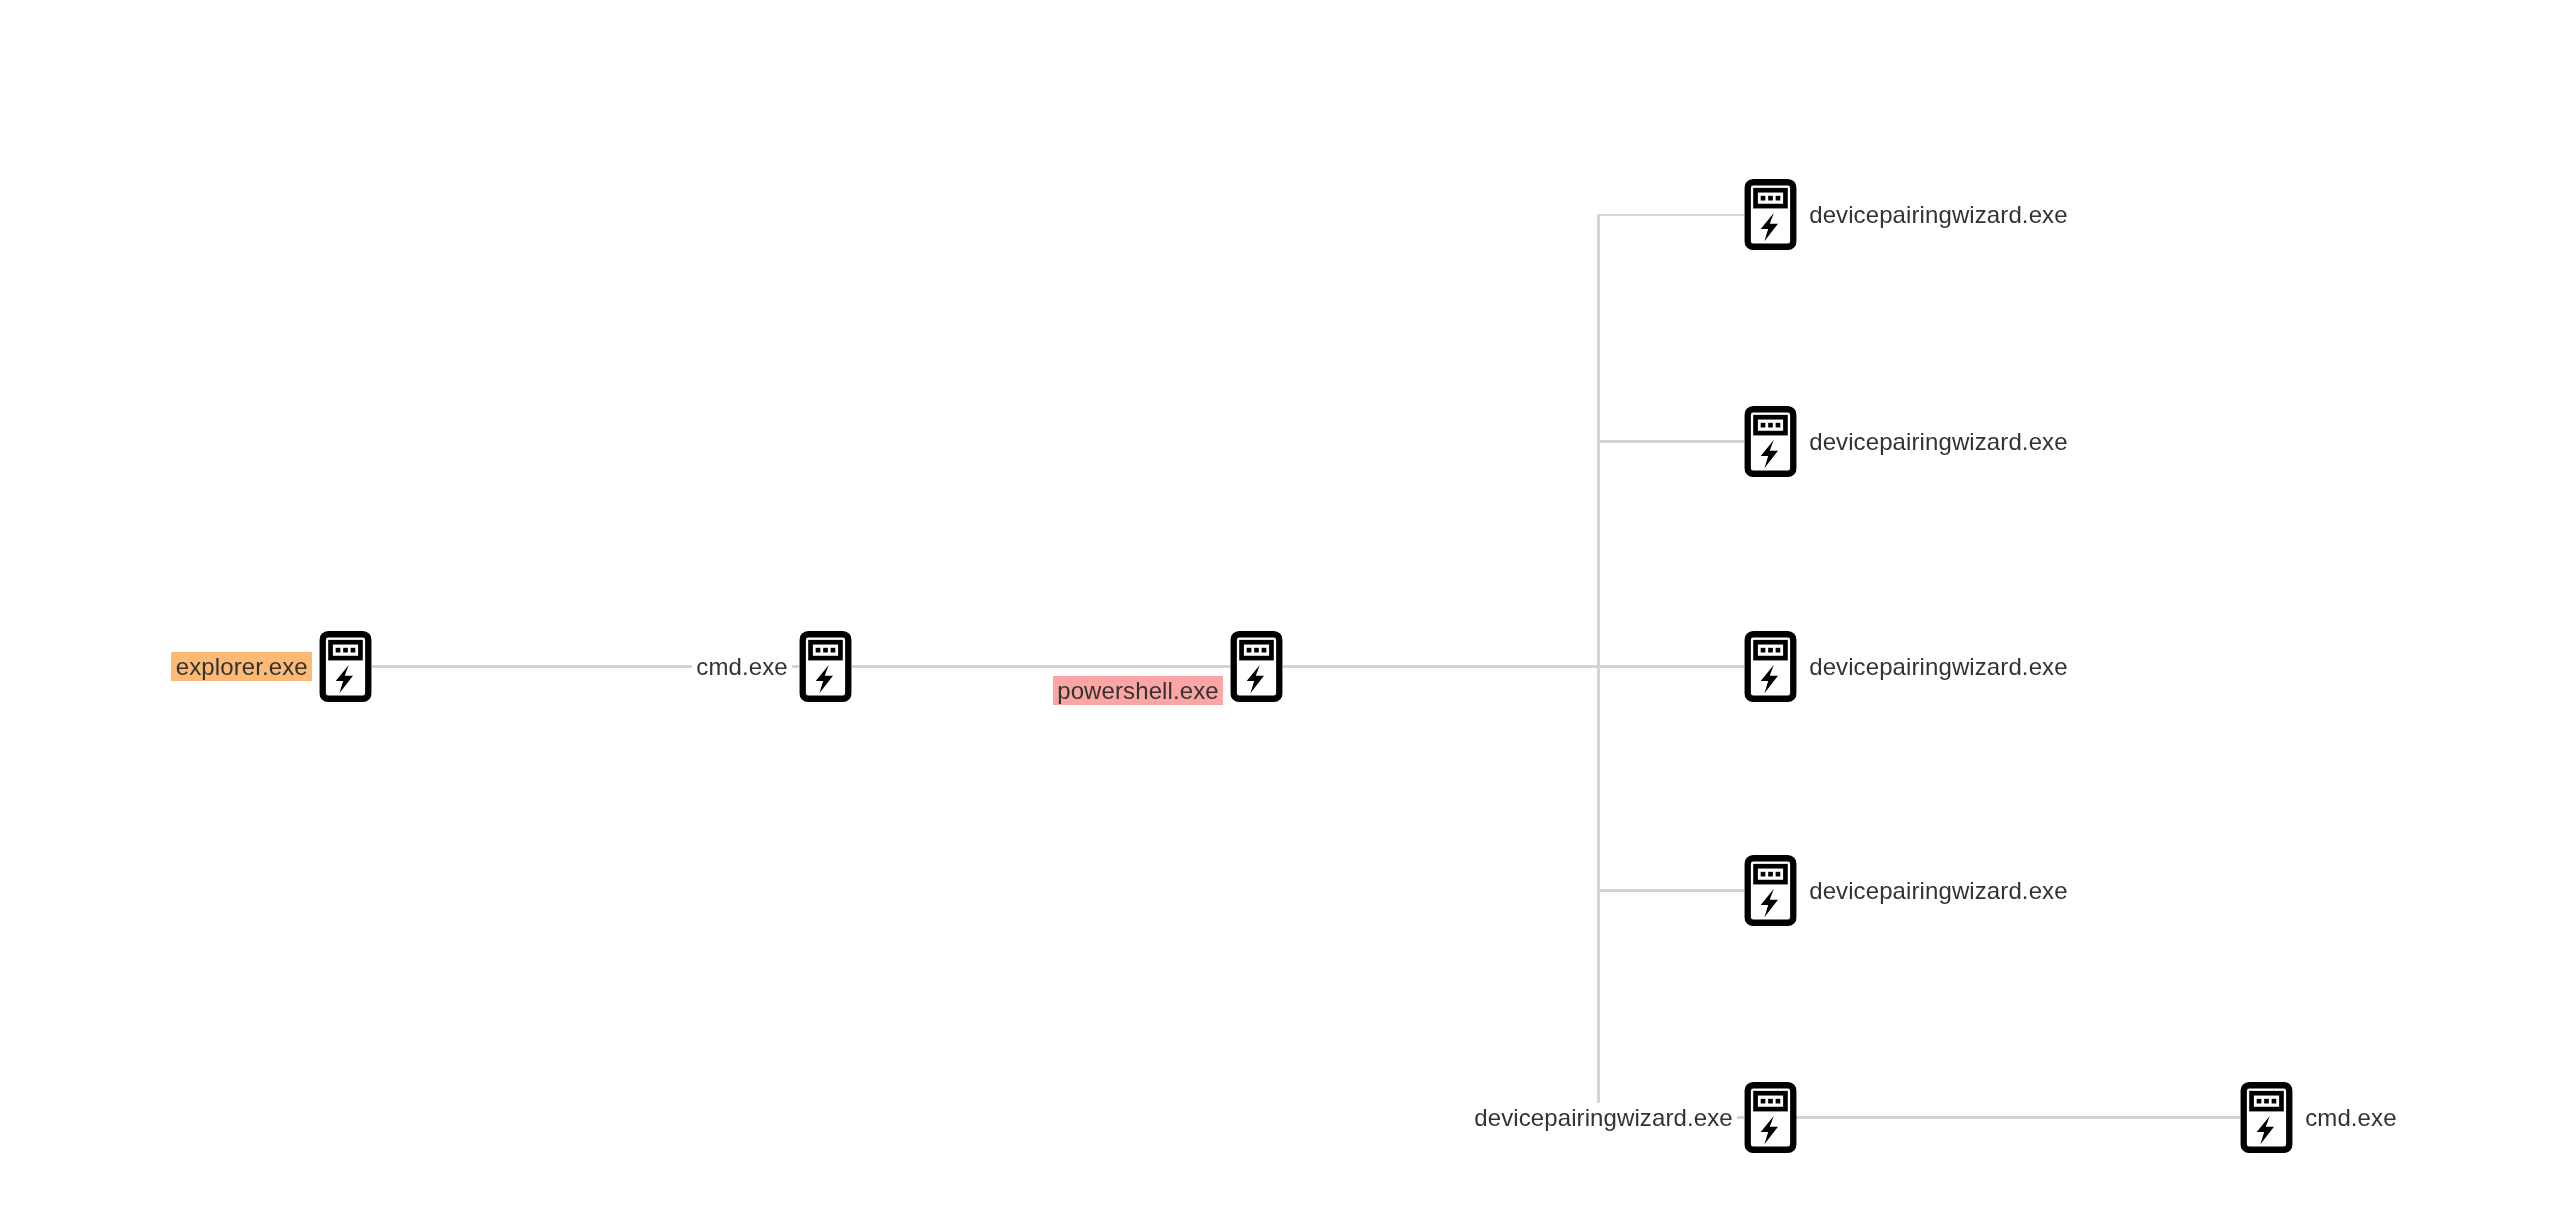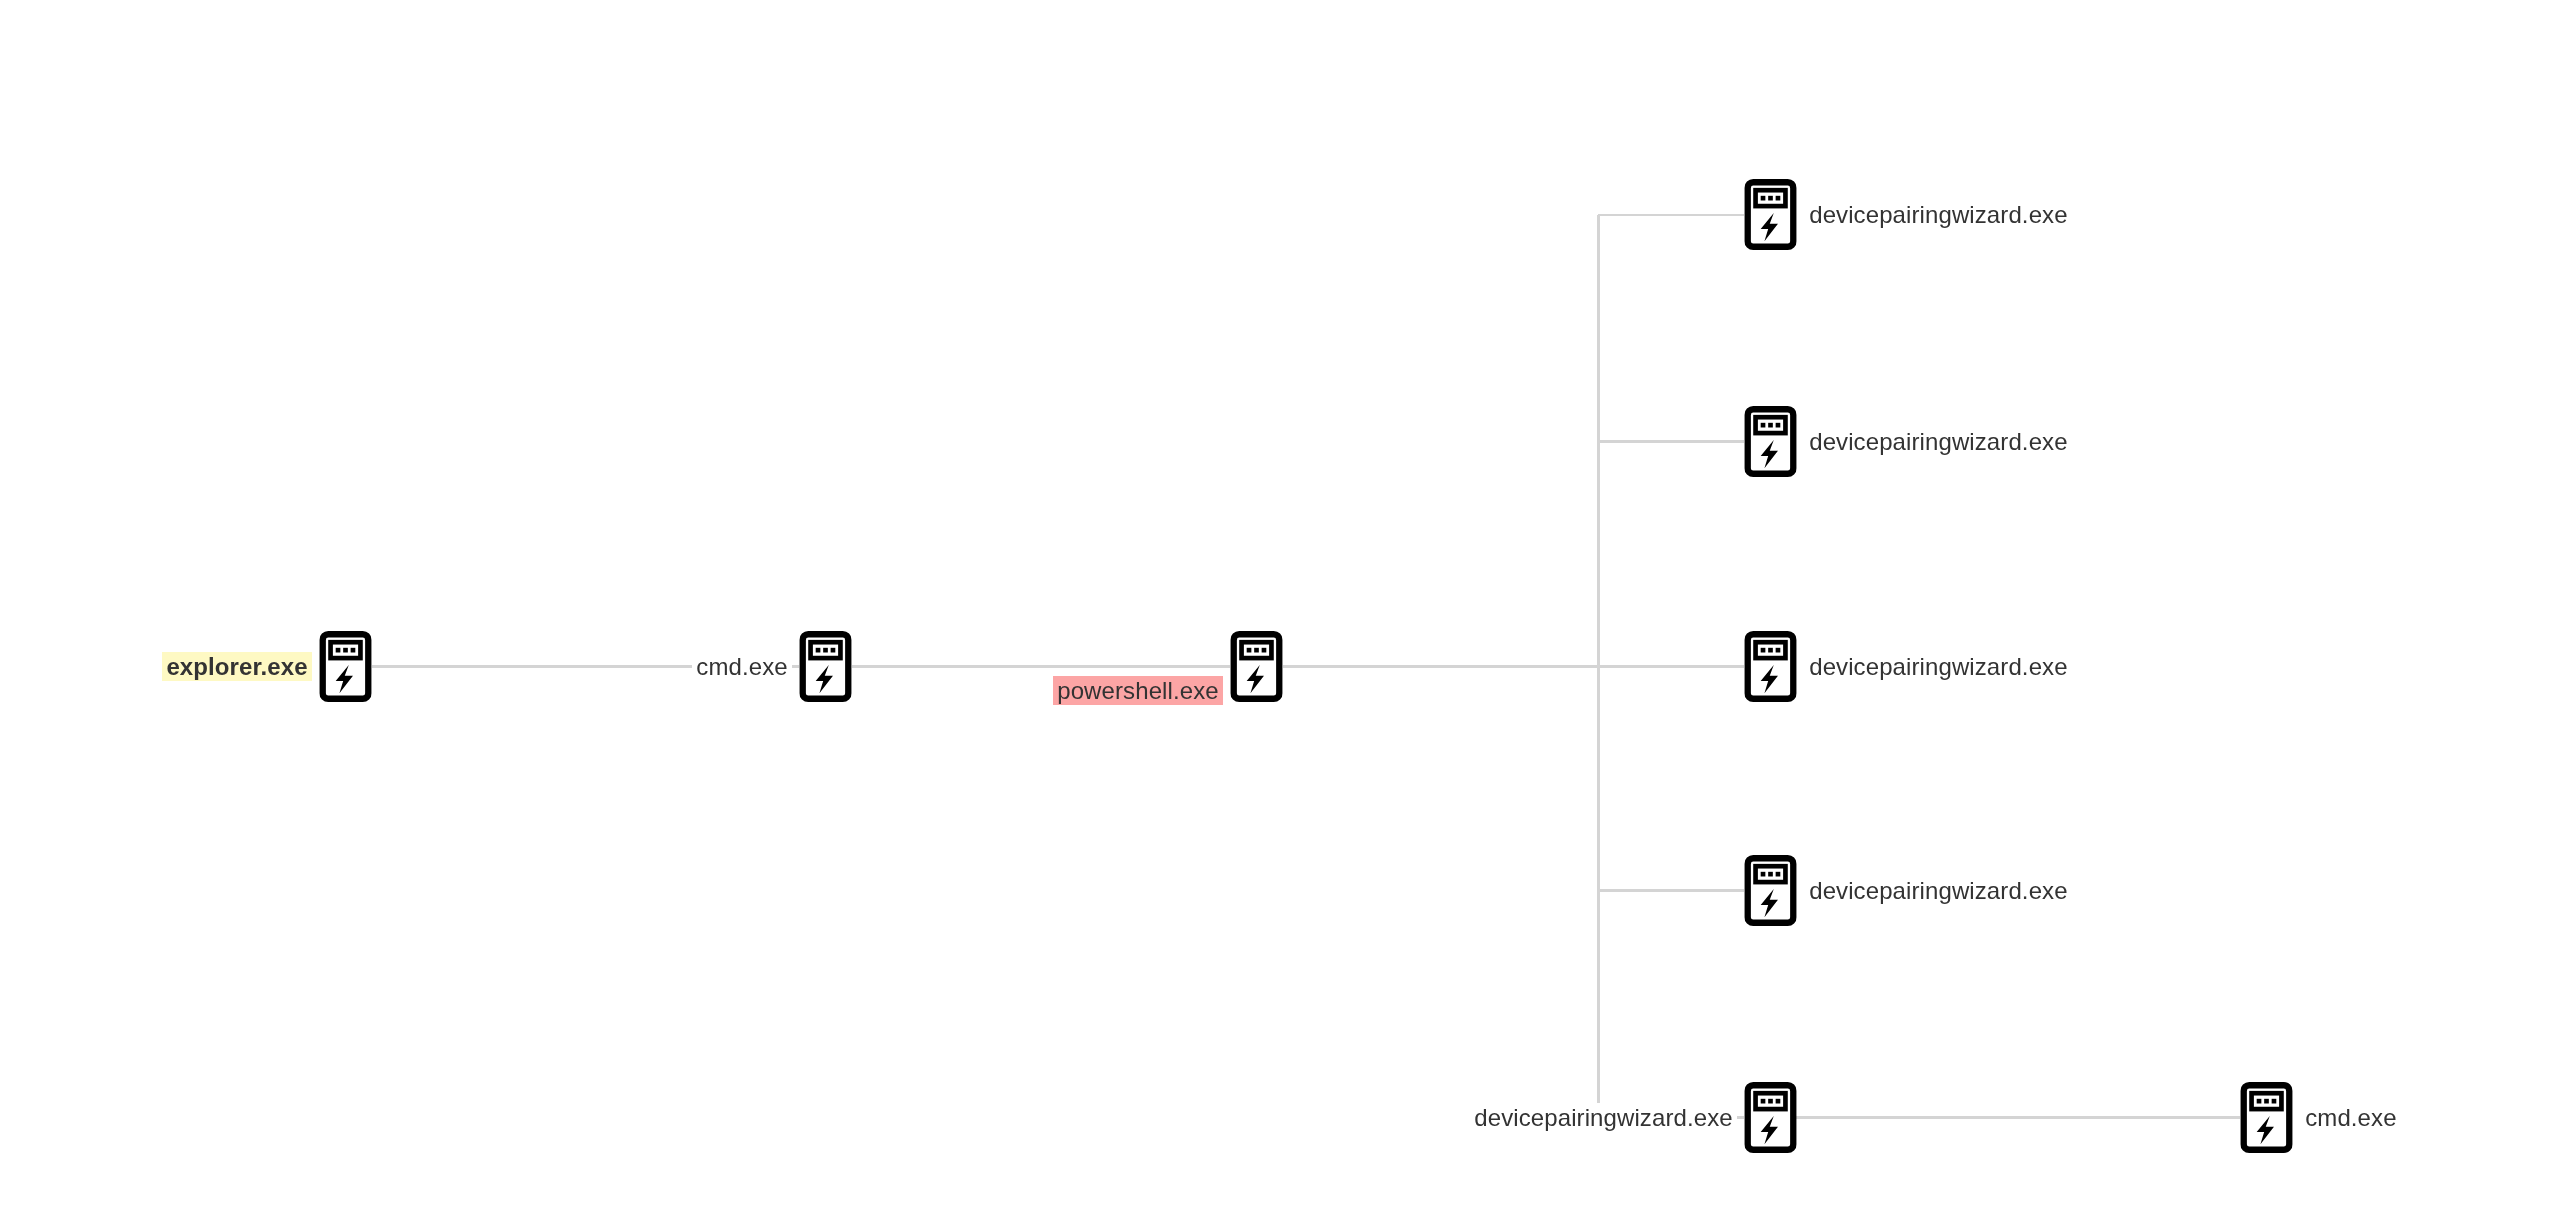--- a/index.html
+++ b/index.html
@@ -92,21 +92,21 @@
       <line x1="1913" y1="1190" x2="2385" y2="1190" style="stroke: rgb(212, 212, 212);"></line>
     </svg>
 
   <div id="nodes">
       <div class="node label-left" style="left: auto; top: 631px; height: 71px; right: 2204px;">
         <span class="proc-icon">
           <svg width="53" height="71" viewBox="0 0 56 76">
             <use href="#sym-process-app-lightning-icon" xlink:href="#sym-process-app-lightning-icon"></use>
           </svg>
         </span>
-        <span class="node-label" style="color: rgb(51, 51, 51); background: #fef9c3; font-weight: bold;">explorer.exe</span>
+        <span class="node-label" style="color: rgb(51, 51, 51); background: #fdba74;">explorer.exe</span>
       </div>
       <div class="node label-left" style="left: auto; top: 631px; height: 71px; right: 1724px;">
         <span class="proc-icon">
           <svg width="53" height="71" viewBox="0 0 56 76">
             <use href="#sym-process-app-lightning-icon" xlink:href="#sym-process-app-lightning-icon"></use>
           </svg>
         </span>
         <span class="node-label" style="color: rgb(51, 51, 51); background: rgb(255, 255, 255);">cmd.exe</span>
       </div>
       <div class="node label-left" style="left: auto; top: 631px; height: 71px; right: 1293px;">

